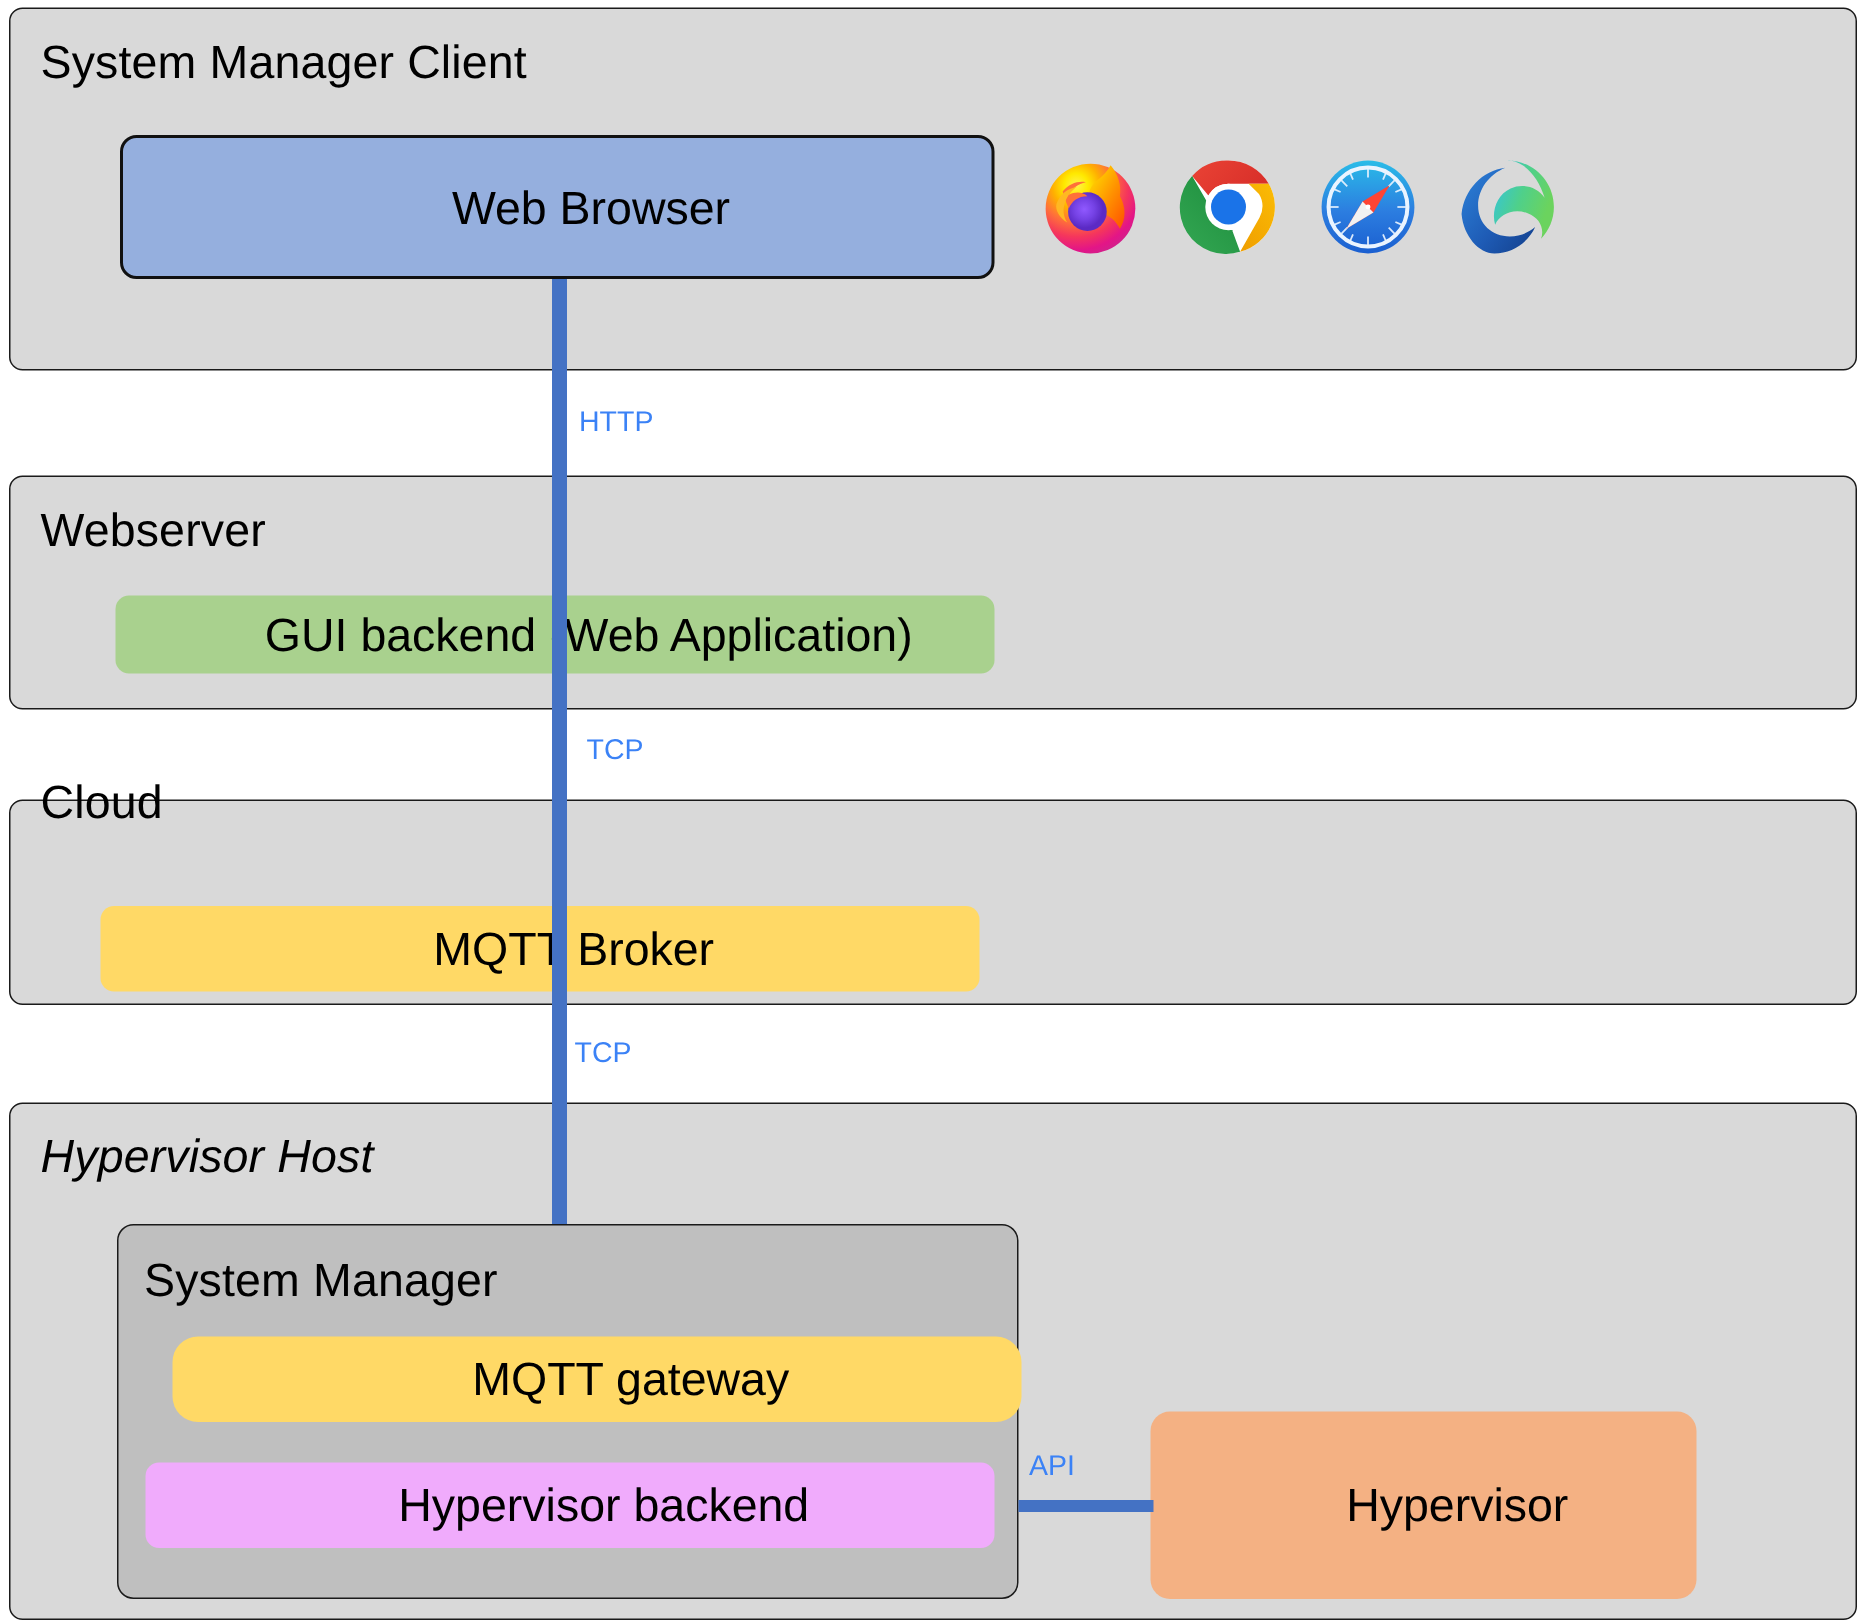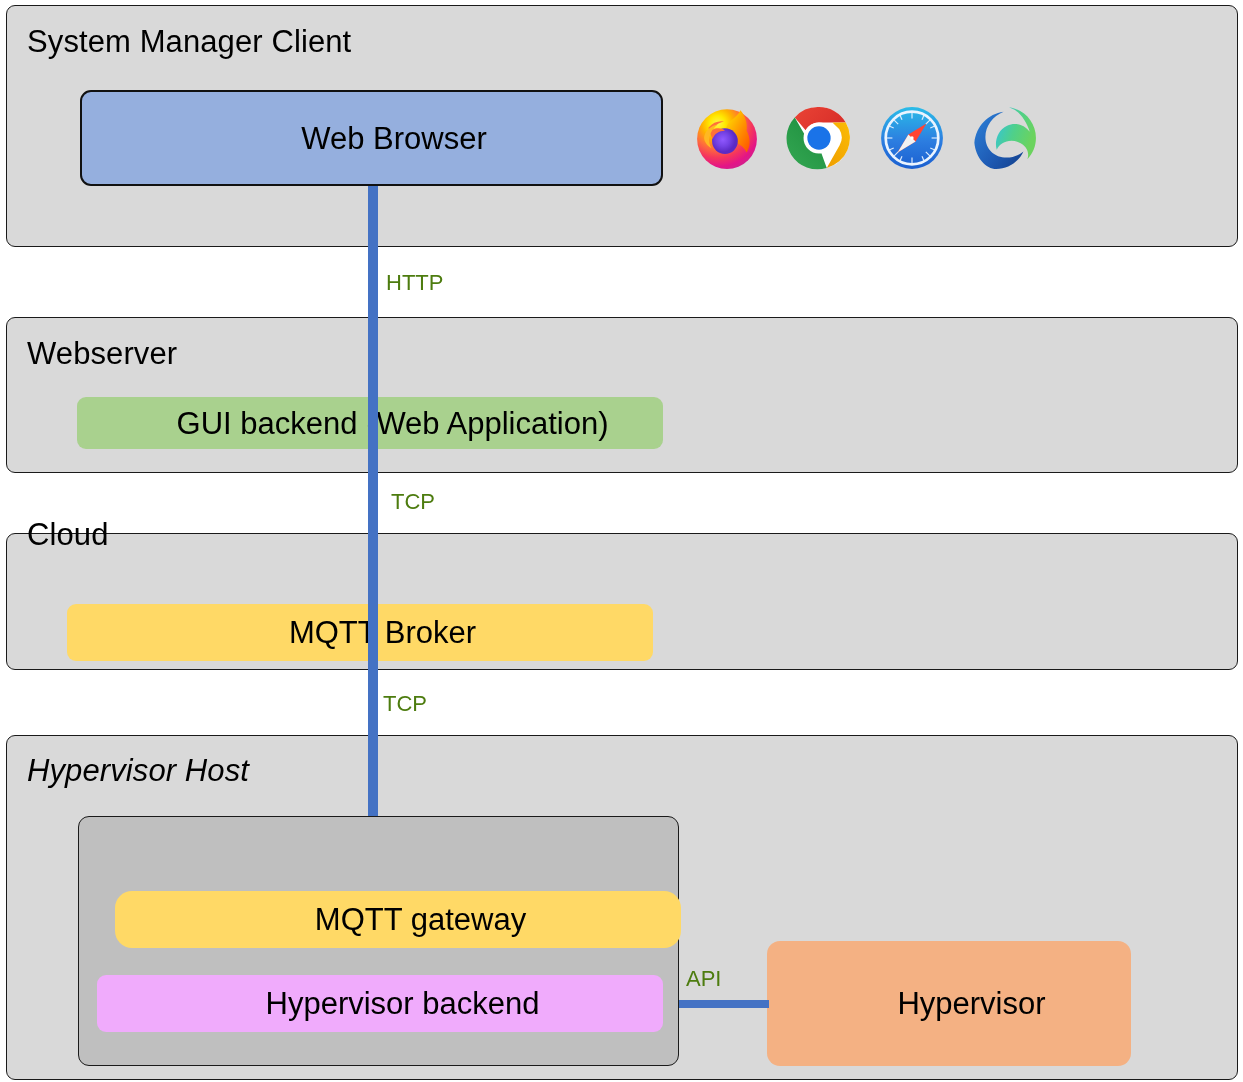--- a/index.html
+++ b/index.html
@@ -25,21 +25,21 @@
   .node.gateway{background:#FFD966;border-radius:9px;}
   .node.hbackend{background:#f0abfc;border-radius:9px;}
   .node.hypervisor{background:#F4B183;border-radius:13px;}
 
   
   .subzone{position:absolute;background:#BFBFBF;border:1.8px solid #1a1a1a;
            border-radius:11px;box-sizing:border-box;}
 
   
   .conn{position:absolute;background:#4472C4;}
-  .conn-label{position:absolute;font-size:22px;line-height:1;color:#4d7c0f;
+  .conn-label{position:absolute;font-size:19px;line-height:1;color:#3b82f6;
               white-space:nowrap;}
 
   
   .logo{position:absolute;width:66px;height:66px;}
   .logo svg{display:block;width:66px;height:66px;}
 </style>
 </head>
 <body>
 
 <div class="stage">
@@ -172,20 +172,21 @@
   <div class="zone-title" style="left:27px;top:519px;">Cloud</div>
 
   <div class="node broker" style="left:67px;top:604px;width:586px;height:57px;">
     <span>MQTT Broker</span>
   </div>
 
   <div class="zone" style="left:6px;top:735px;width:1232px;height:345px;"></div>
   <div class="zone-title" style="left:27px;top:755px;font-style:italic;">Hypervisor Host</div>
 
   <div class="subzone" style="left:78px;top:816px;width:601px;height:250px;"></div>
+  <div class="zone-title" style="left:96px;top:838px;">System Manager</div>
 
   <div class="node gateway" style="left:115px;top:891px;width:566px;height:57px;border-radius:17px;">
     <span>MQTT gateway</span>
   </div>
 
   <div class="node hbackend" style="left:97px;top:975px;width:566px;height:57px;">
     <span>Hypervisor backend</span>
   </div>
 
   <div class="node hypervisor" style="left:767px;top:941px;width:364px;height:125px;">

